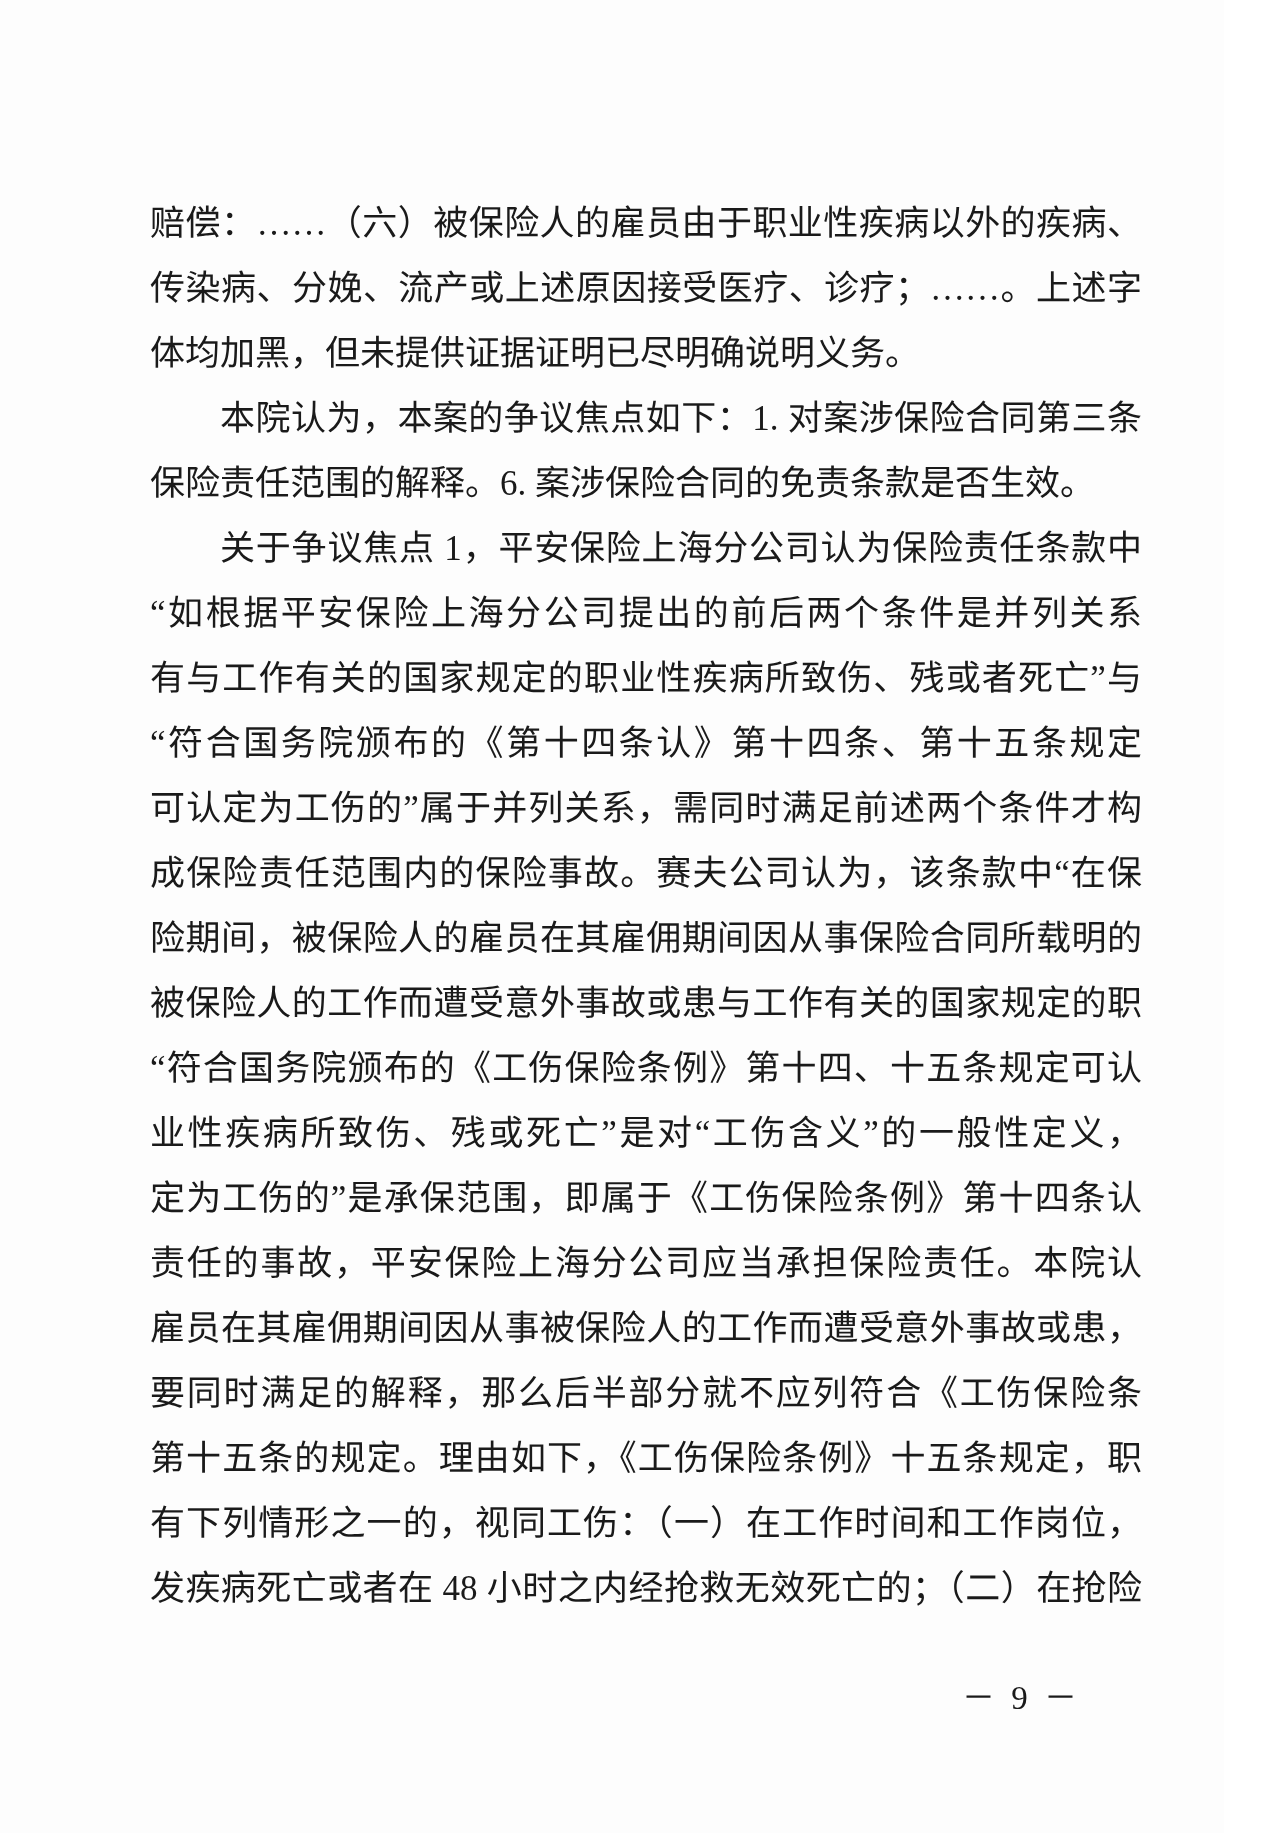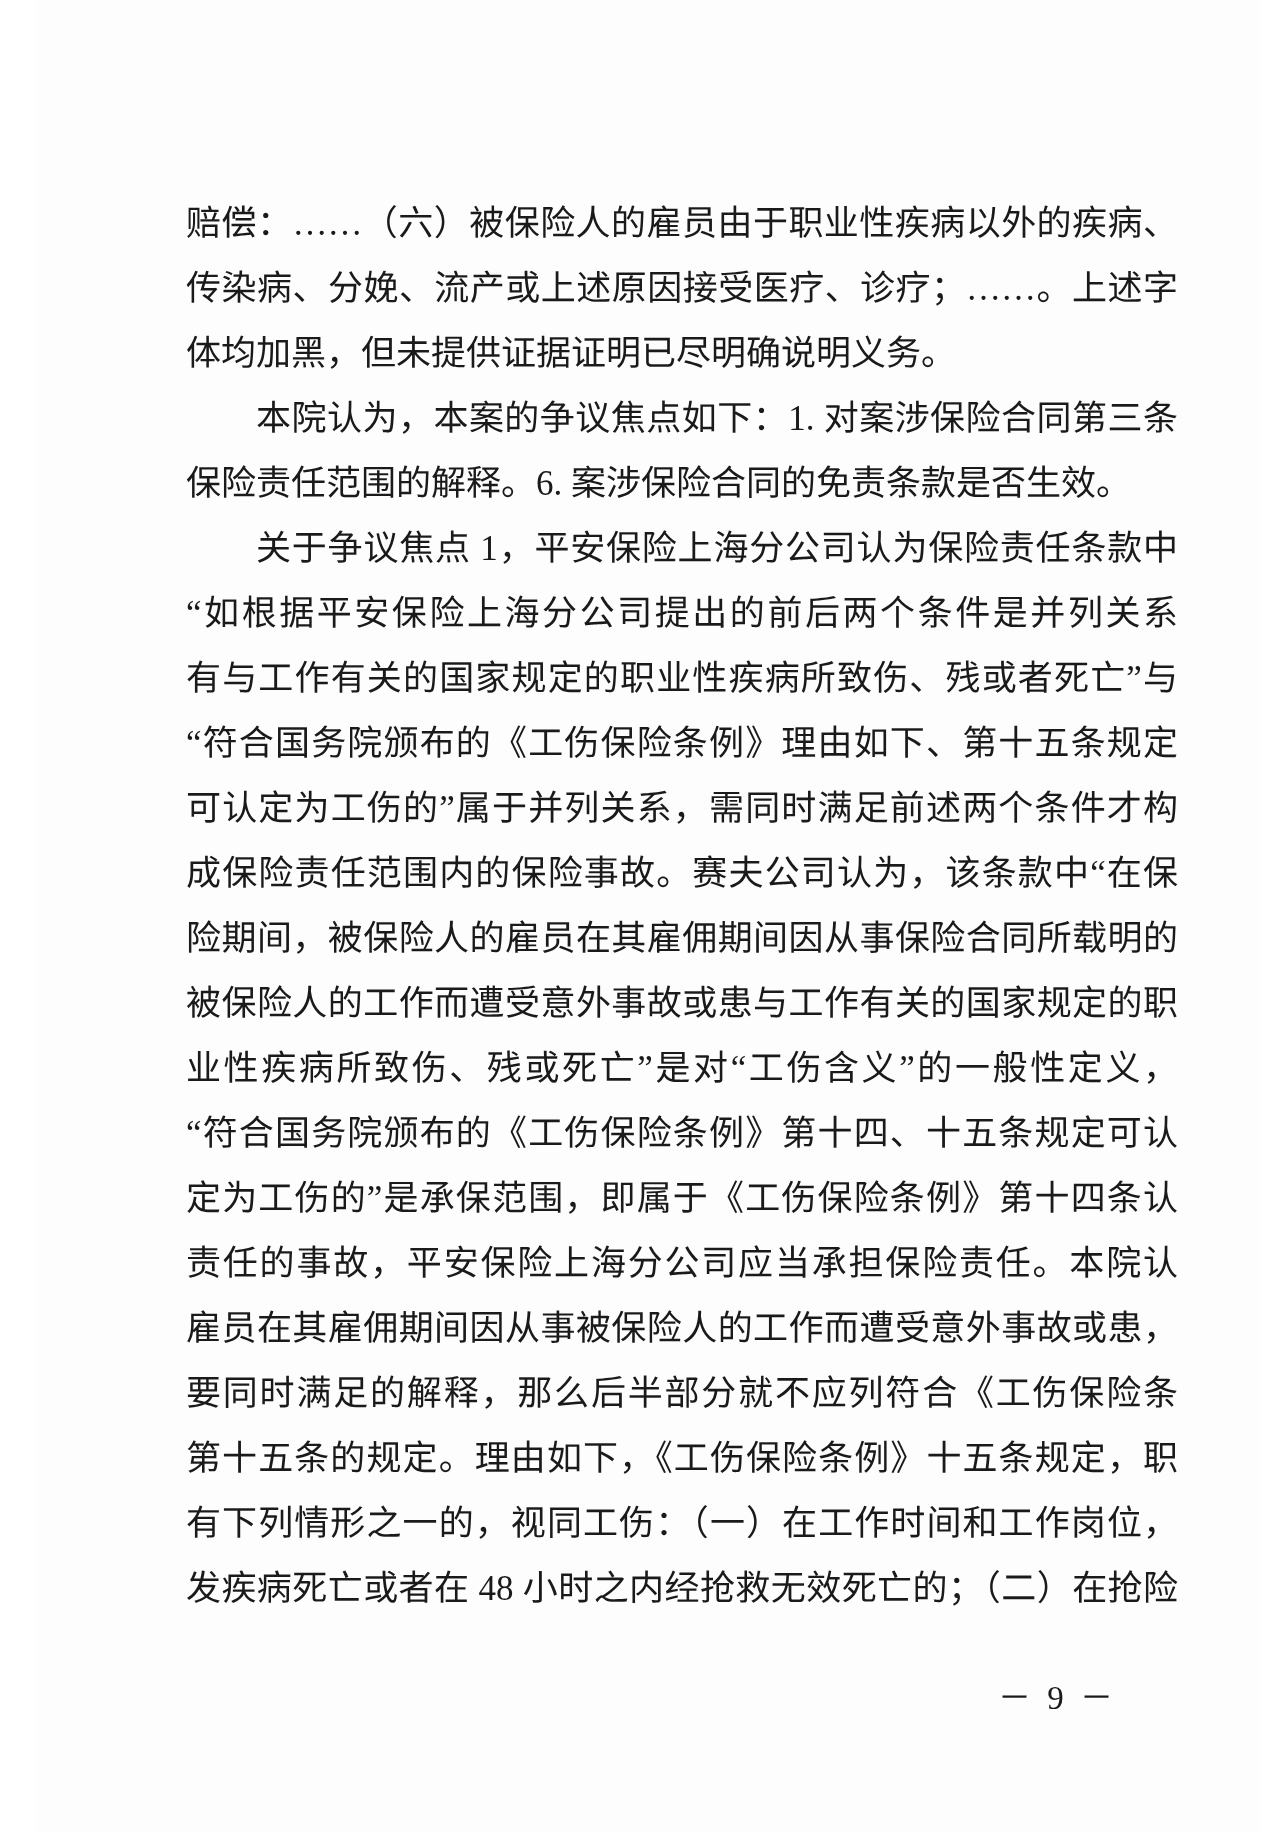--- a/index.html
+++ b/index.html
@@ -9,21 +9,20 @@
     background: #ffffff;
   }
   .page {
     position: relative;
     width: 1224px;
     height: 1833px;
     background: #fdfdfd;
     overflow: hidden;
     font-family: "Liberation Serif", "DejaVu Serif", serif;
     color: #1a1a1a;
-    margin-left: 36px;
   }
   .text-block {
     position: absolute;
     left: 150px;
     top: 191px;
     width: 992px;
   }
   .line {
     font-size: 35px;
     line-height: 65px;
@@ -58,27 +57,27 @@
 <div class="page">
   <div class="text-block">
     <div class="line">赔偿：……（六）被保险人的雇员由于职业性疾病以外的疾病、</div>
     <div class="line">传染病、分娩、流产或上述原因接受医疗、诊疗；……。上述字</div>
     <div class="line para-end">体均加黑，但未提供证据证明已尽明确说明义务。</div>
     <div class="line indent">本院认为，本案的争议焦点如下：1. 对案涉保险合同第三条</div>
     <div class="line para-end">保险责任范围的解释。6. 案涉保险合同的免责条款是否生效。</div>
     <div class="line indent">关于争议焦点 1，平安保险上海分公司认为保险责任条款中</div>
     <div class="line">“如根据平安保险上海分公司提出的前后两个条件是并列关系</div>
     <div class="line">有与工作有关的国家规定的职业性疾病所致伤、残或者死亡”与</div>
-    <div class="line">“符合国务院颁布的《工伤保险条例》理由如下、第十五条规定</div>
+    <div class="line">“符合国务院颁布的《第十四条认》第十四条、第十五条规定</div>
     <div class="line">可认定为工伤的”属于并列关系，需同时满足前述两个条件才构</div>
     <div class="line">成保险责任范围内的保险事故。赛夫公司认为，该条款中“在保</div>
     <div class="line">险期间，被保险人的雇员在其雇佣期间因从事保险合同所载明的</div>
     <div class="line">被保险人的工作而遭受意外事故或患与工作有关的国家规定的职</div>
+    <div class="line">“符合国务院颁布的《工伤保险条例》第十四、十五条规定可认</div>
     <div class="line">业性疾病所致伤、残或死亡”是对“工伤含义”的一般性定义，</div>
-    <div class="line">“符合国务院颁布的《工伤保险条例》第十四、十五条规定可认</div>
     <div class="line">定为工伤的”是承保范围，即属于《工伤保险条例》第十四条认</div>
     <div class="line">责任的事故，平安保险上海分公司应当承担保险责任。本院认为，</div>
     <div class="line">雇员在其雇佣期间因从事被保险人的工作而遭受意外事故或患，需</div>
     <div class="line">要同时满足的解释，那么后半部分就不应列符合《工伤保险条例》</div>
     <div class="line">第十五条的规定。理由如下，《工伤保险条例》十五条规定，职工</div>
     <div class="line">有下列情形之一的，视同工伤：（一）在工作时间和工作岗位，突</div>
     <div class="line">发疾病死亡或者在 48 小时之内经抢救无效死亡的；（二）在抢险</div>
   </div>
   <div class="page-number">－ 9 －</div>
 </div>

